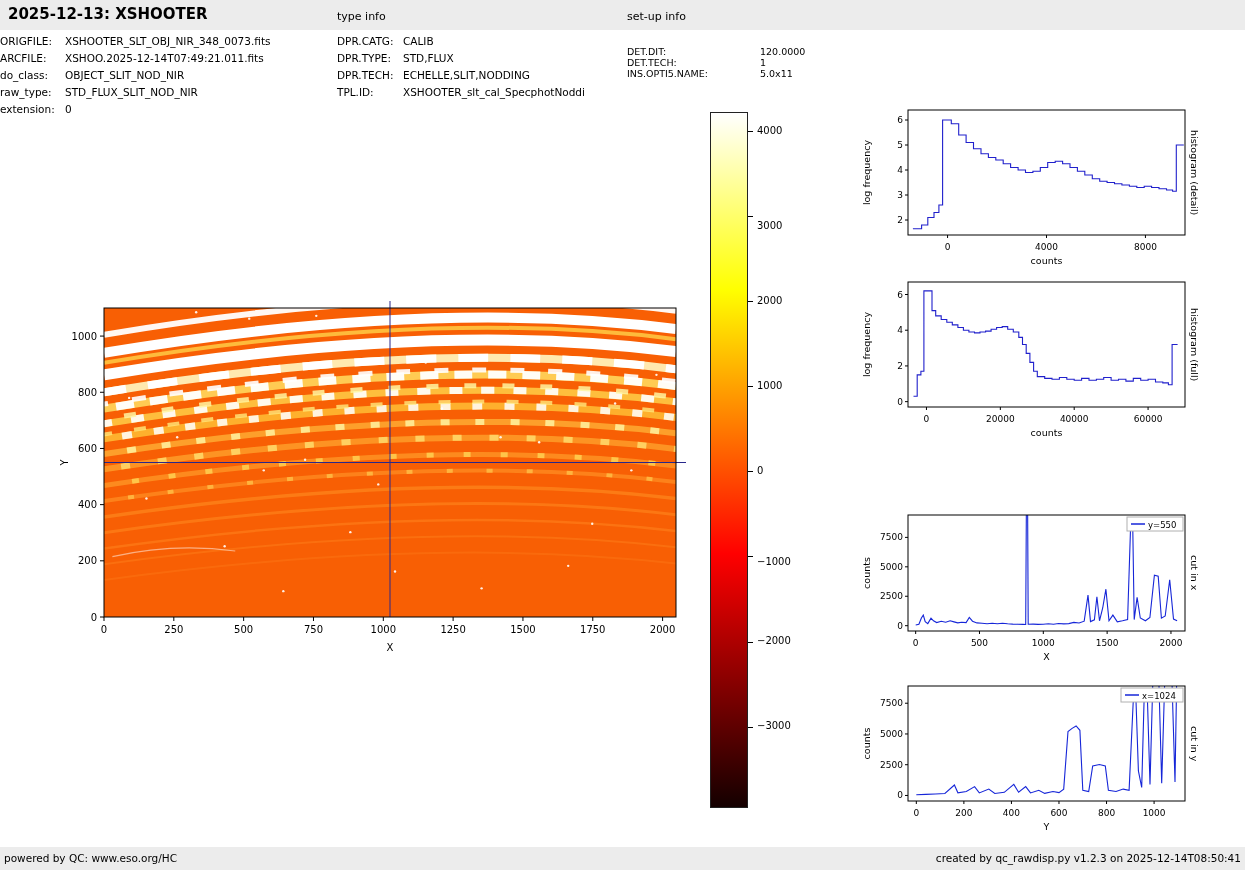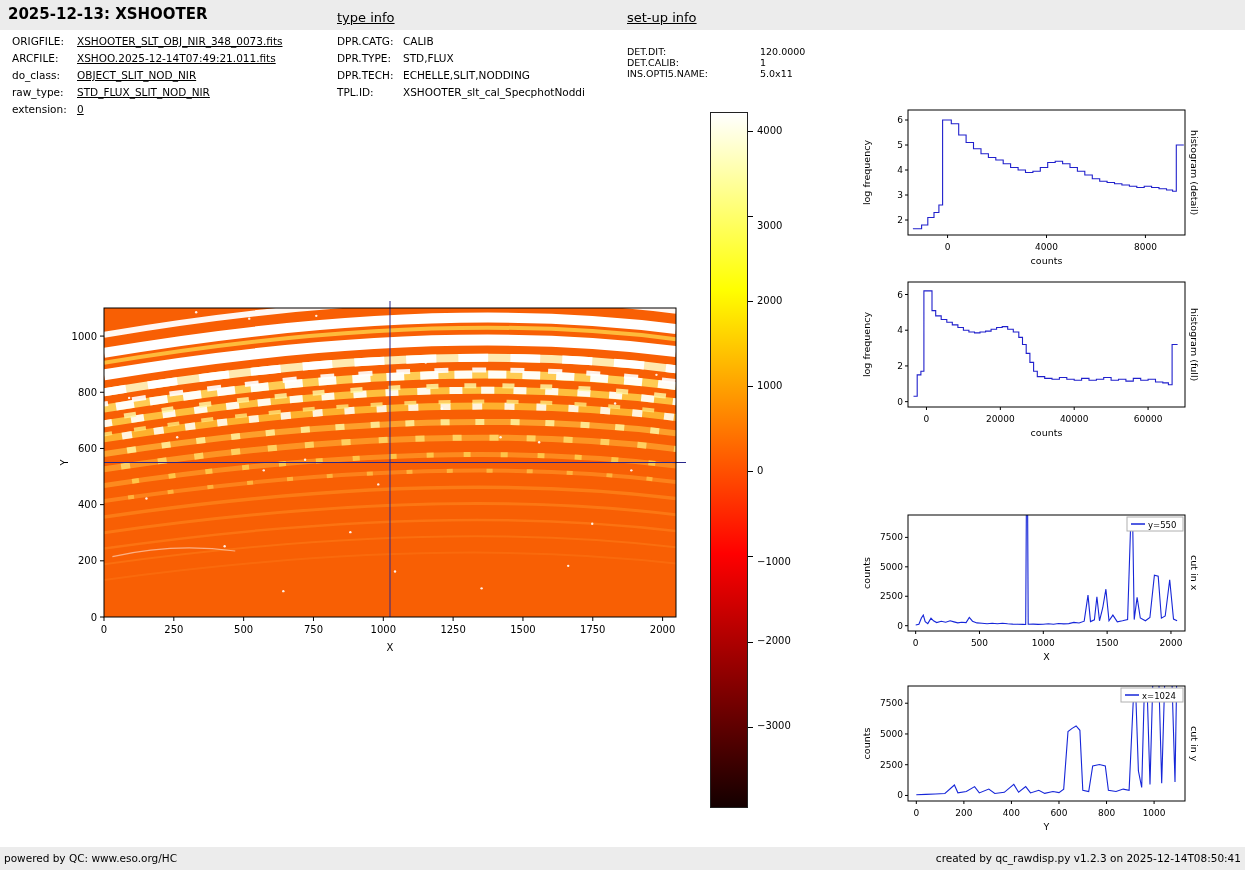--- a/index.html
+++ b/index.html
@@ -2,25 +2,25 @@
 <html><head>
 <meta charset="utf-8">
 <style>
   *{margin:0;padding:0;box-sizing:border-box;}
   html,body{background:#fff;}
   .page{position:relative;width:1245px;height:870px;background:#ffffff;font-family:"DejaVu Sans",sans-serif;color:#000;overflow:hidden;}
   .bar{position:absolute;left:0;width:1245px;background:#ececec;}
   #topbar{top:0;height:30px;}
   #botbar{top:847px;height:23px;}
   .title{position:absolute;left:8px;top:5px;font-size:15px;font-weight:bold;}
-  .hlabel{position:absolute;top:10px;font-size:13px;text-decoration:underline;}
+  .hlabel{position:absolute;top:10px;font-size:11px;}
   #type-info-label{left:337px;}
   #setup-info-label{left:627px;}
   .meta-col{position:absolute;top:33px;font-size:10.5px;line-height:17px;white-space:nowrap;}
-  #meta-col1{left:12px;text-decoration:underline;}
+  #meta-col1{left:0;}
   #meta-col2{left:337px;}
   #meta-col3{left:627px;top:34px;font-size:9.5px;line-height:11px;margin-top:12px;}
   .mk{display:inline-block;}
   #meta-col1 .mk{width:65px;}
   #meta-col2 .mk{width:66px;}
   #meta-col3 .mk{width:133px;}
   svg.abs{position:absolute;}
   svg text{font-family:"DejaVu Sans",sans-serif;fill:#000;}
   .vlabel{position:absolute;writing-mode:vertical-rl;font-size:9.5px;display:flex;align-items:center;justify-content:center;width:14px;}
   #colorbar{position:absolute;left:710px;top:112px;width:38px;height:696px;}
@@ -52,21 +52,21 @@
 
   <div class="meta-col" id="meta-col2">
     <div><span class="mk">DPR.CATG:</span><span class="mv">CALIB</span></div>
     <div><span class="mk">DPR.TYPE:</span><span class="mv">STD,FLUX</span></div>
     <div><span class="mk">DPR.TECH:</span><span class="mv">ECHELLE,SLIT,NODDING</span></div>
     <div><span class="mk">TPL.ID:</span><span class="mv">XSHOOTER_slt_cal_SpecphotNoddi</span></div>
   </div>
 
   <div class="meta-col" id="meta-col3">
     <div><span class="mk">DET.DIT:</span><span class="mv">120.0000</span></div>
-    <div><span class="mk">DET.CALIB:</span><span class="mv">1</span></div>
+    <div><span class="mk">DET.TECH:</span><span class="mv">1</span></div>
     <div><span class="mk">INS.OPTI5.NAME:</span><span class="mv">5.0x11</span></div>
   </div>
 
   <svg class="abs" id="img-main" width="650" height="365" style="left:54px;top:300px">
       <defs>
         <clipPath id="img-clip">
           <rect x="50" y="8" width="572" height="309"></rect>
         </clipPath>
       </defs>
       <g clip-path="url(#img-clip)">

